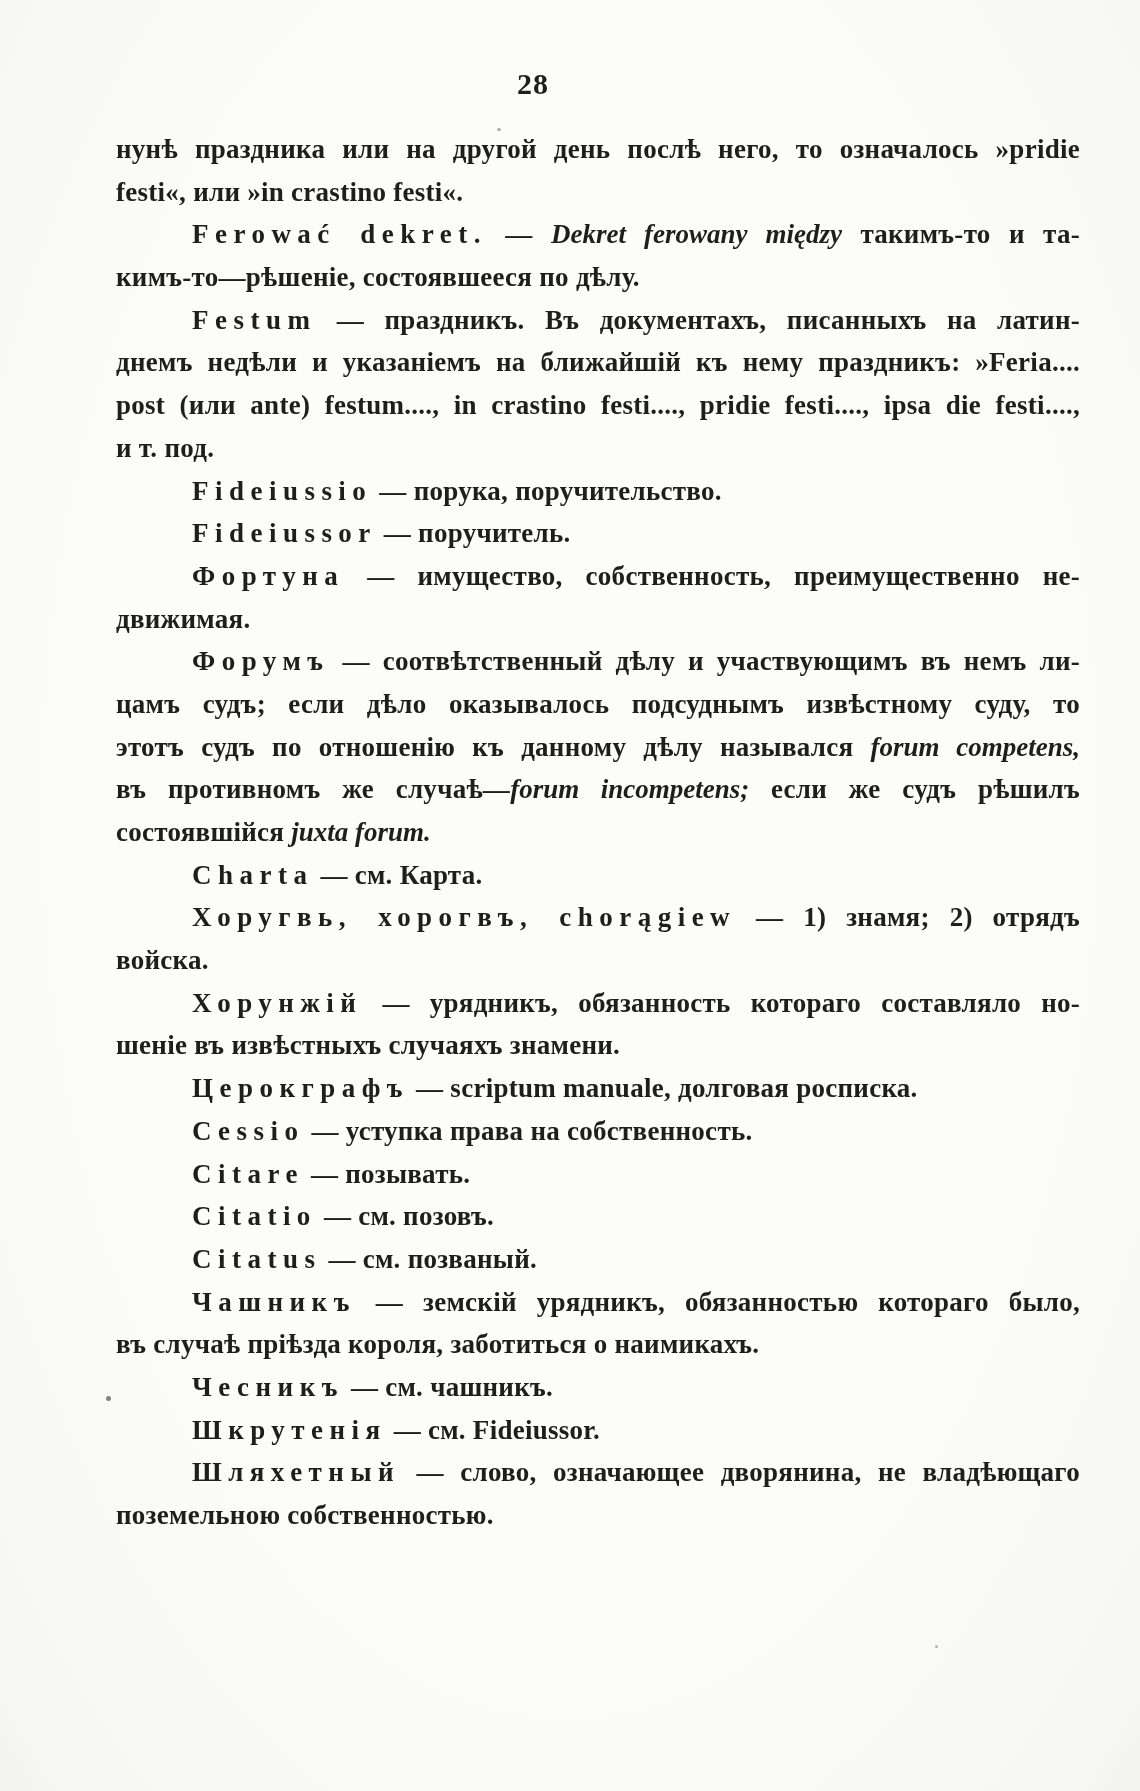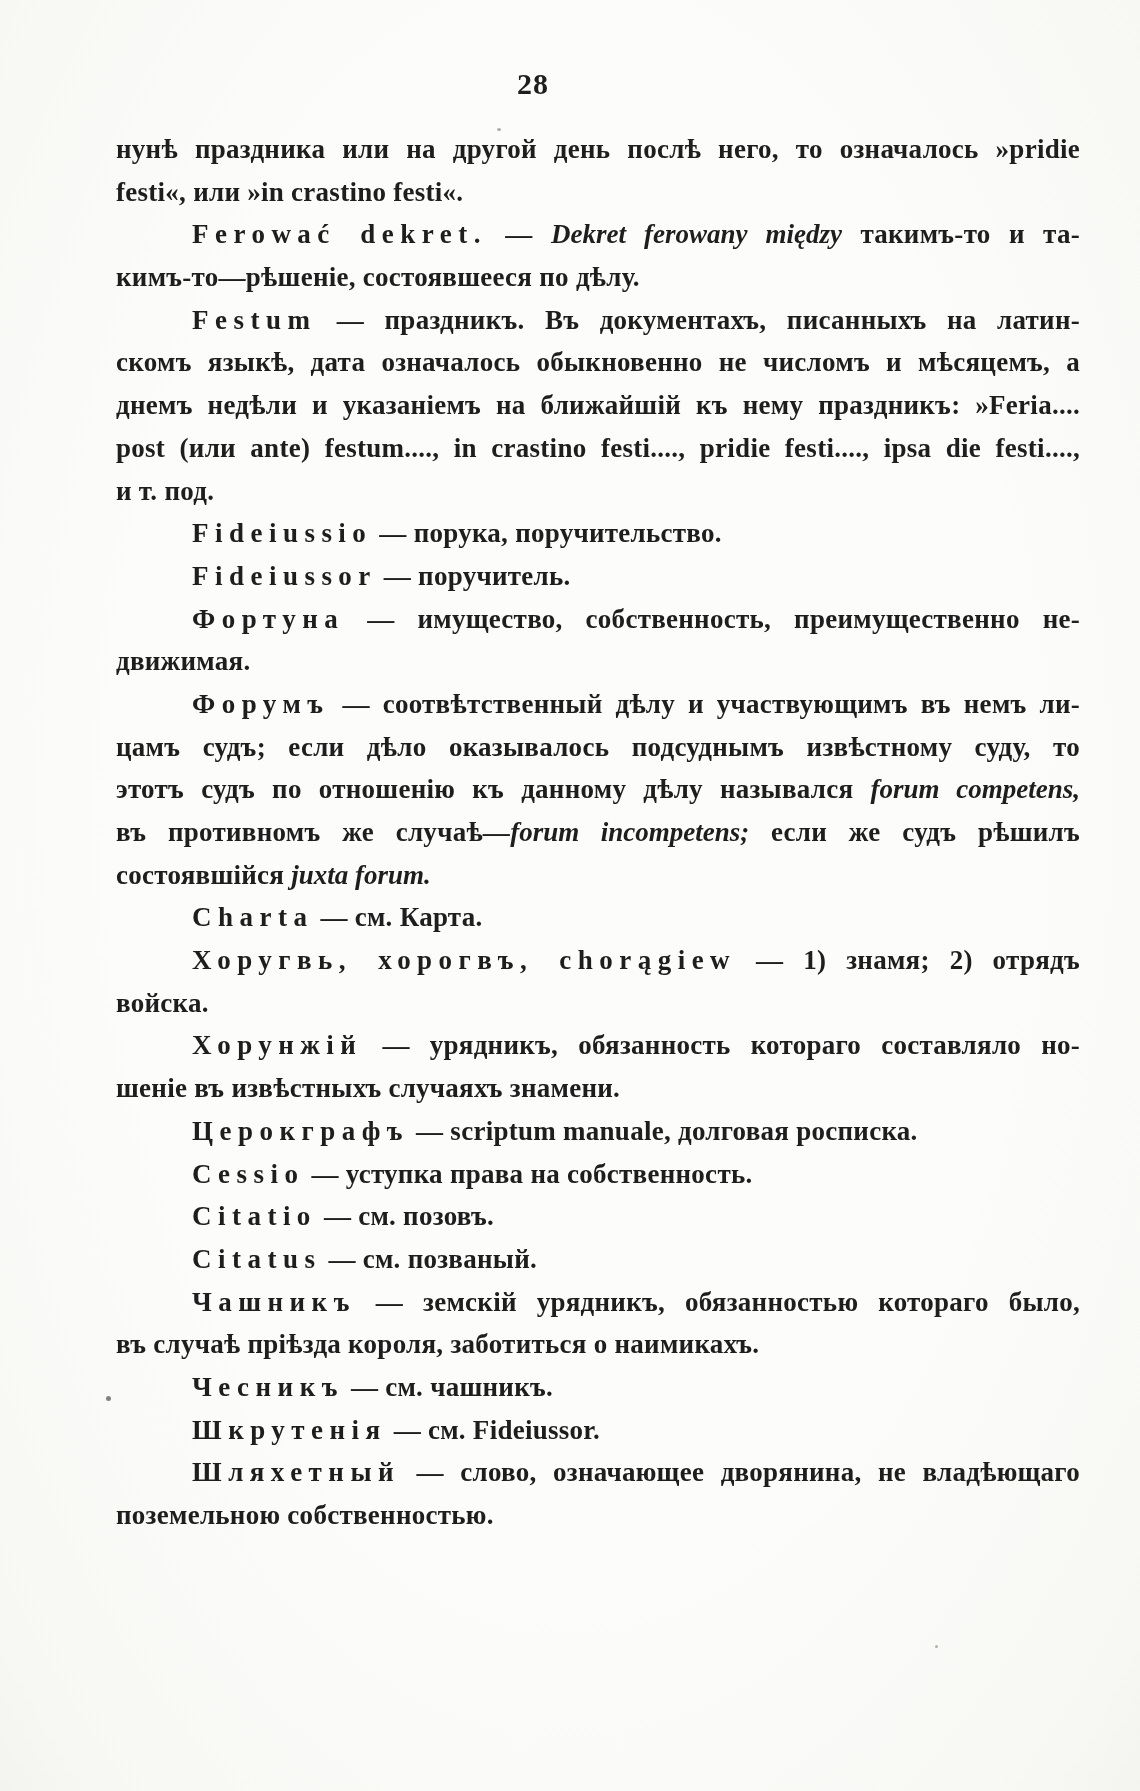--- a/index.html
+++ b/index.html
@@ -74,40 +74,40 @@
 <body>
 
 <div id="page">
   <div class="page-number">28</div>
   <div class="text-block">
       <div class="line"><span class="seg-normal">нунѣ праздника или на другой день послѣ него, то означалось »pridie</span></div>
       <div class="line left"><span class="seg-normal">festi«, или »in crastino festi«.</span></div>
       <div class="line indent"><span class="seg-spaced">Ferować dekret.</span><span class="seg-normal"> — </span><span class="seg-italic">Dekret ferowany między</span><span class="seg-normal"> такимъ-то и та-</span></div>
       <div class="line left"><span class="seg-normal">кимъ-то—рѣшеніе, состоявшееся по дѣлу.</span></div>
       <div class="line indent"><span class="seg-spaced">Festum</span><span class="seg-normal"> — праздникъ. Въ документахъ, писанныхъ на латин-</span></div>
-      <div class="line"><span class="seg-normal">скомъ языкѣ, дата означалось обыкновенно не числомъ и мѣсяцемъ, а</span></div>
       <div class="line"><span class="seg-normal">днемъ недѣли и указаніемъ на ближайшій къ нему праздникъ: »Feria....</span></div>
       <div class="line"><span class="seg-normal">post (или ante) festum...., in crastino festi...., pridie festi...., ipsa die festi....,</span></div>
       <div class="line left"><span class="seg-normal">и т. под.</span></div>
       <div class="line indent left"><span class="seg-spaced">Fideiussio</span><span class="seg-normal"> — порука, поручительство.</span></div>
       <div class="line indent left"><span class="seg-spaced">Fideiussor</span><span class="seg-normal"> — поручитель.</span></div>
       <div class="line indent"><span class="seg-spaced">Фортуна</span><span class="seg-normal"> — имущество, собственность, преимущественно не-</span></div>
       <div class="line left"><span class="seg-normal">движимая.</span></div>
       <div class="line indent"><span class="seg-spaced">Форумъ</span><span class="seg-normal"> — соотвѣтственный дѣлу и участвующимъ въ немъ ли-</span></div>
       <div class="line"><span class="seg-normal">цамъ судъ; если дѣло оказывалось подсуднымъ извѣстному суду, то</span></div>
       <div class="line"><span class="seg-normal">этотъ судъ по отношенію къ данному дѣлу назывался </span><span class="seg-italic">forum competens,</span></div>
       <div class="line"><span class="seg-normal">въ противномъ же случаѣ—</span><span class="seg-italic">forum incompetens;</span><span class="seg-normal"> если же судъ рѣшилъ</span></div>
       <div class="line left"><span class="seg-normal">состоявшійся </span><span class="seg-italic">juxta forum.</span></div>
       <div class="line indent left"><span class="seg-spaced">Charta</span><span class="seg-normal"> — см. Карта.</span></div>
       <div class="line indent"><span class="seg-spaced">Хоругвь, хорогвъ, chorągiew</span><span class="seg-normal"> — 1) знамя; 2) отрядъ</span></div>
       <div class="line left"><span class="seg-normal">войска.</span></div>
       <div class="line indent"><span class="seg-spaced">Хорунжій</span><span class="seg-normal"> — урядникъ, обязанность котораго составляло но-</span></div>
       <div class="line left"><span class="seg-normal">шеніе въ извѣстныхъ случаяхъ знамени.</span></div>
       <div class="line indent left"><span class="seg-spaced">Церокграфъ</span><span class="seg-normal"> — scriptum manuale, долговая росписка.</span></div>
       <div class="line indent left"><span class="seg-spaced">Cessio</span><span class="seg-normal"> — уступка права на собственность.</span></div>
+      <div class="line indent left"><span class="seg-spaced">Citare</span><span class="seg-normal"> — позывать.</span></div>
       <div class="line indent left"><span class="seg-spaced">Citatio</span><span class="seg-normal"> — см. позовъ.</span></div>
       <div class="line indent left"><span class="seg-spaced">Citatus</span><span class="seg-normal"> — см. позваный.</span></div>
       <div class="line indent"><span class="seg-spaced">Чашникъ</span><span class="seg-normal"> — земскій урядникъ, обязанностью котораго было,</span></div>
       <div class="line left"><span class="seg-normal">въ случаѣ пріѣзда короля, заботиться о наимикахъ.</span></div>
       <div class="line indent left"><span class="seg-spaced">Чесникъ</span><span class="seg-normal"> — см. чашникъ.</span></div>
       <div class="line indent left"><span class="seg-spaced">Шкрутенія</span><span class="seg-normal"> — см. Fideiussor.</span></div>
       <div class="line indent"><span class="seg-spaced">Шляхетный</span><span class="seg-normal"> — слово, означающее дворянина, не владѣющаго</span></div>
       <div class="line left"><span class="seg-normal">поземельною собственностью.</span></div>
     </div>
   <div class="speck s1"></div>

